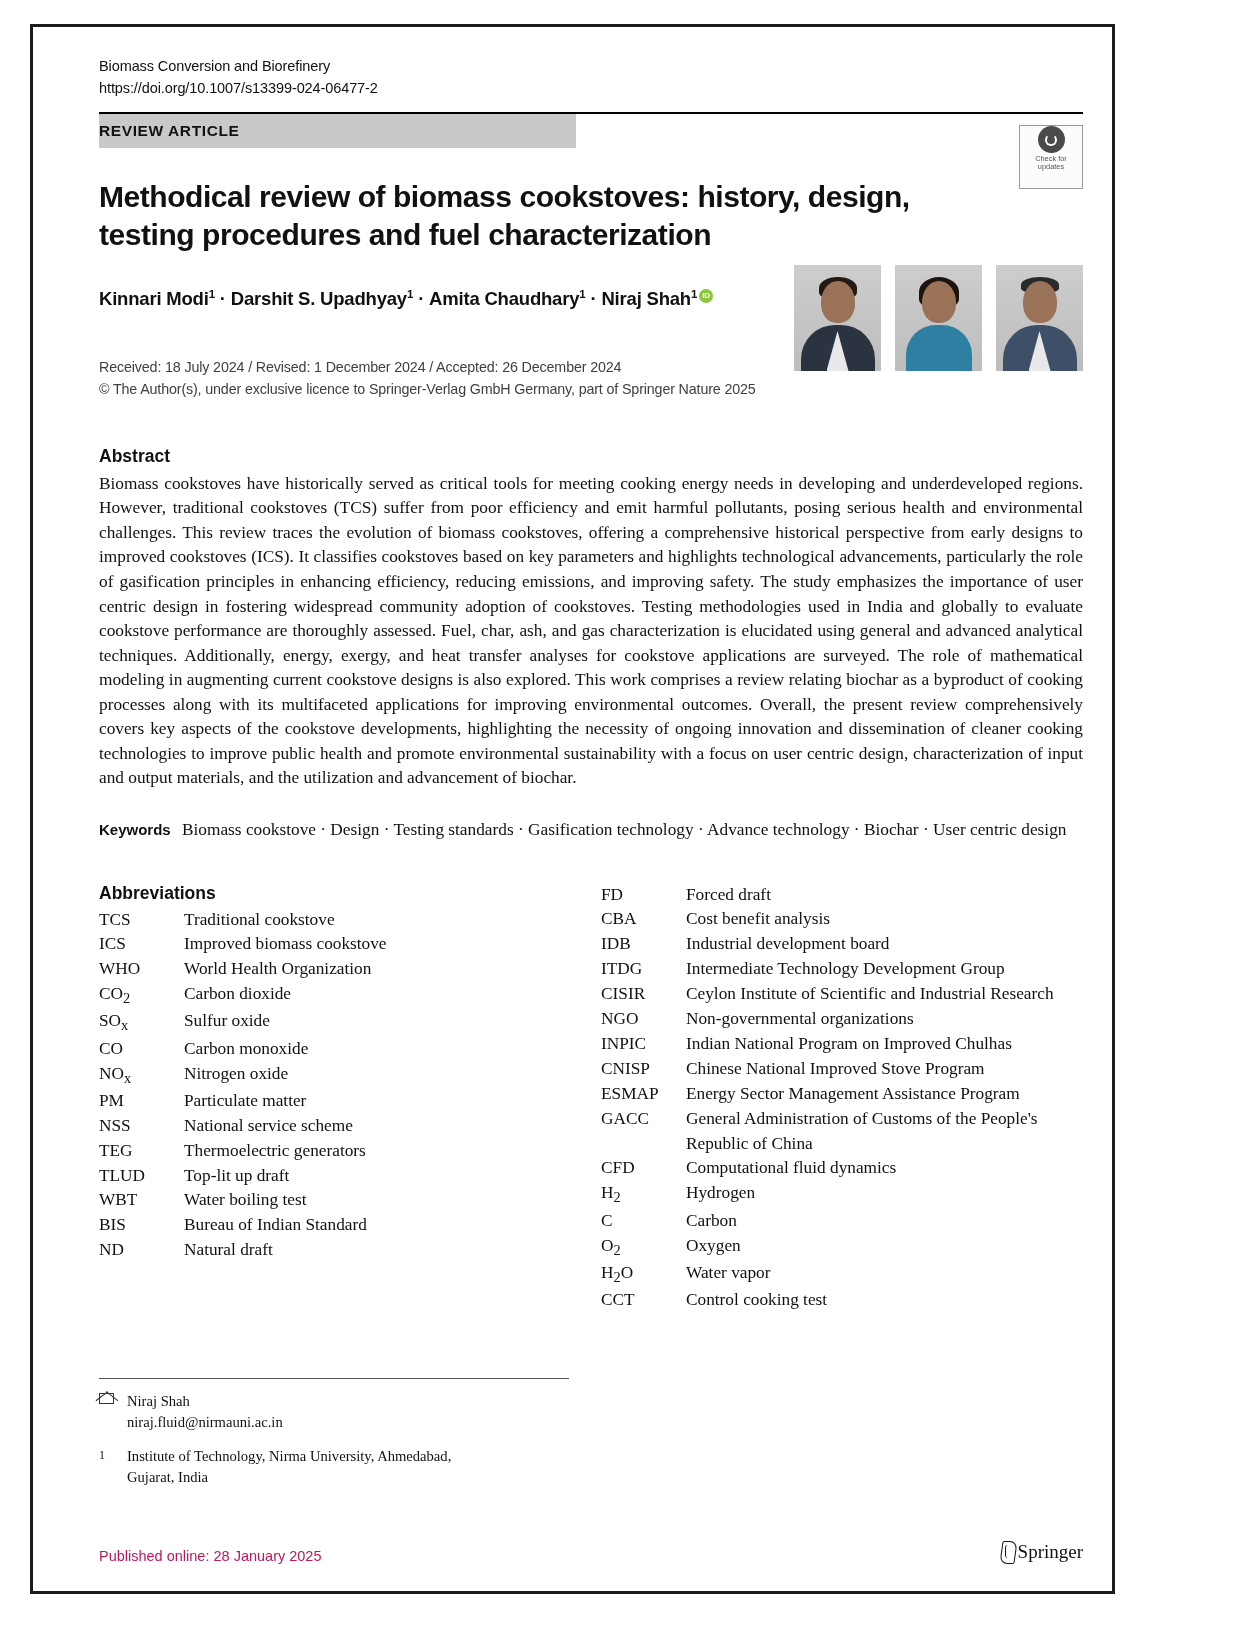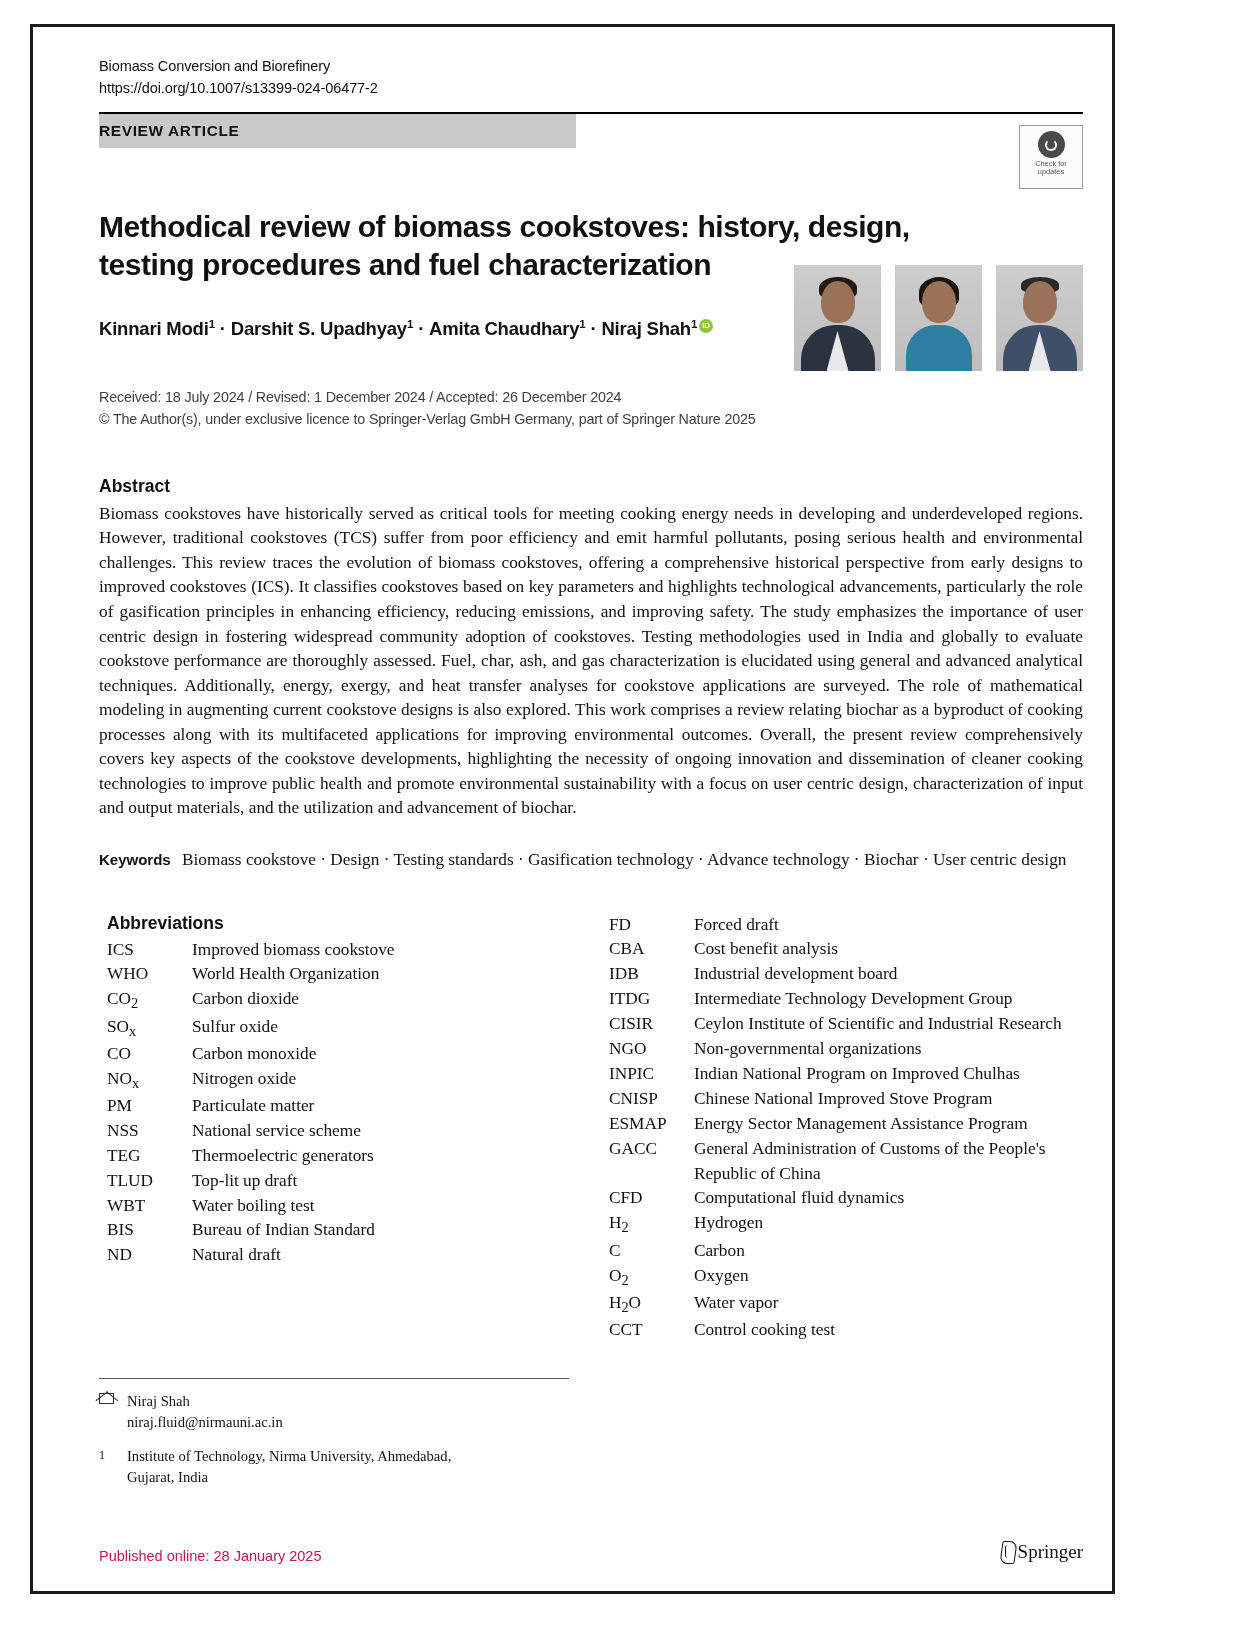--- a/index.html
+++ b/index.html
@@ -72,21 +72,20 @@
     top: 70px;
     width: 64px;
     height: 64px;
     border: 1.3px solid #9a9a9a;
     box-sizing: border-box;
     background: #fcfcfc;
     display: flex;
     flex-direction: column;
     align-items: center;
     justify-content: flex-start;
-    padding-top: 5px;
   }
   .cu-circle {
     width: 27px;
     height: 27px;
     border-radius: 50%;
     background: #4a4a4a;
     position: relative;
     margin-bottom: 2px;
   }
   .cu-circle:after {
@@ -109,21 +108,21 @@
     line-height: 1.12;
   }
 
   .title {
     font-family: "Liberation Sans", sans-serif;
     font-weight: bold;
     font-size: 30px;
     line-height: 1.26;
     color: #111;
     letter-spacing: -0.45px;
-    margin-top: 60px;
+    margin-top: 30px;
     width: 880px;
   }
   .authors {
     font-family: "Liberation Sans", sans-serif;
     font-weight: bold;
     font-size: 18.5px;
     color: #111;
     letter-spacing: -0.2px;
     margin-top: 34px;
     display: flex;
@@ -258,21 +257,20 @@
   }
 
   .abbr-section {
     margin-top: 40px;
     display: flex;
     width: 984px;
   }
   .abbr-col {
     width: 492px;
     box-sizing: border-box;
-    margin-left: 8px;
   }
   .abbr-col.right { padding-left: 10px; }
   .abbr-title {
     font-family: "Liberation Sans", sans-serif;
     font-weight: bold;
     font-size: 17.5px;
     color: #111;
     margin-bottom: 4px;
   }
   .abbr-row {
@@ -454,20 +452,24 @@
     <div class="keywords">
       <b>Keywords</b>
       <span style="padding-left:7px">Biomass cookstove · Design · Testing standards · Gasification technology · Advance technology · Biochar · User centric design</span>
     </div>
 
     <div class="abbr-section">
       <div class="abbr-col left">
         <div class="abbr-title">Abbreviations</div>
         <div id="abbr-left">
             <div class="abbr-row">
+              <div class="abbr-key">TCS</div>
+              <div class="abbr-val">Traditional cookstove</div>
+            </div>
+            <div class="abbr-row">
               <div class="abbr-key">ICS</div>
               <div class="abbr-val">Improved biomass cookstove</div>
             </div>
             <div class="abbr-row">
               <div class="abbr-key">WHO</div>
               <div class="abbr-val">World Health Organization</div>
             </div>
             <div class="abbr-row">
               <div class="abbr-key">CO<sub>2</sub></div>
               <div class="abbr-val">Carbon dioxide</div>

